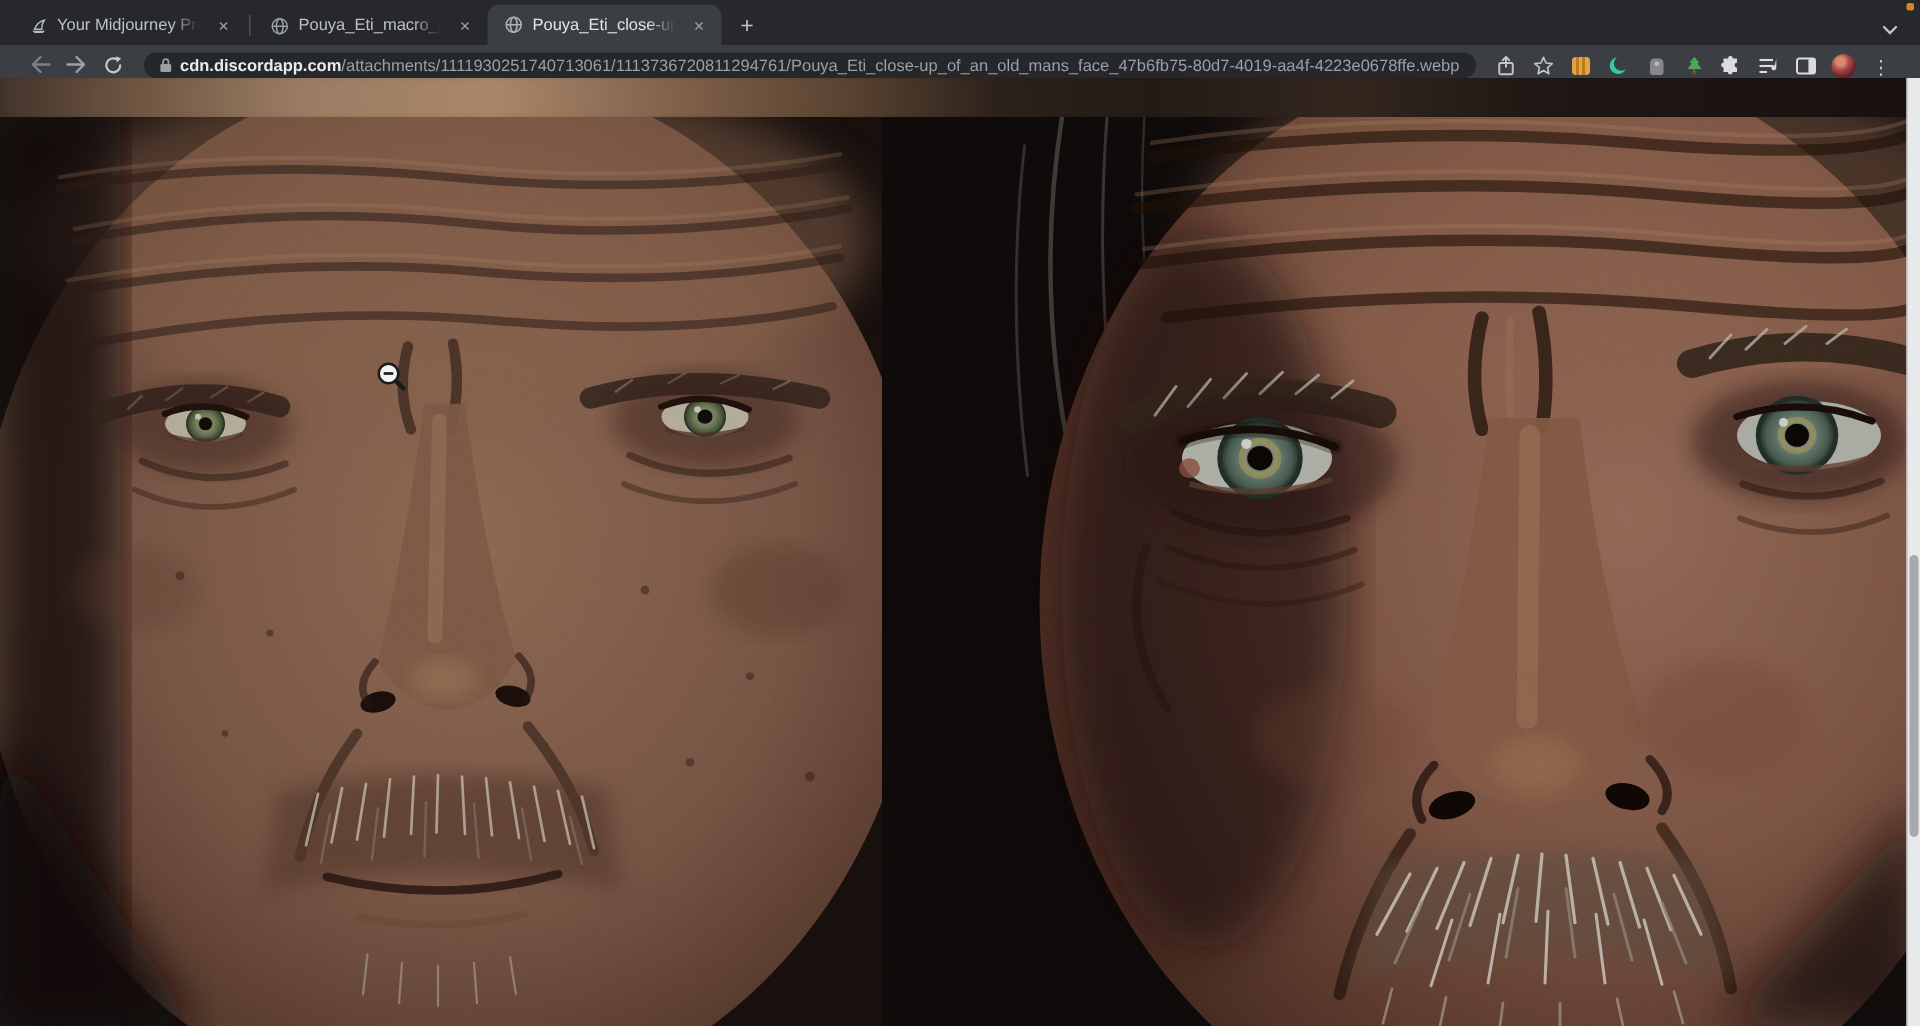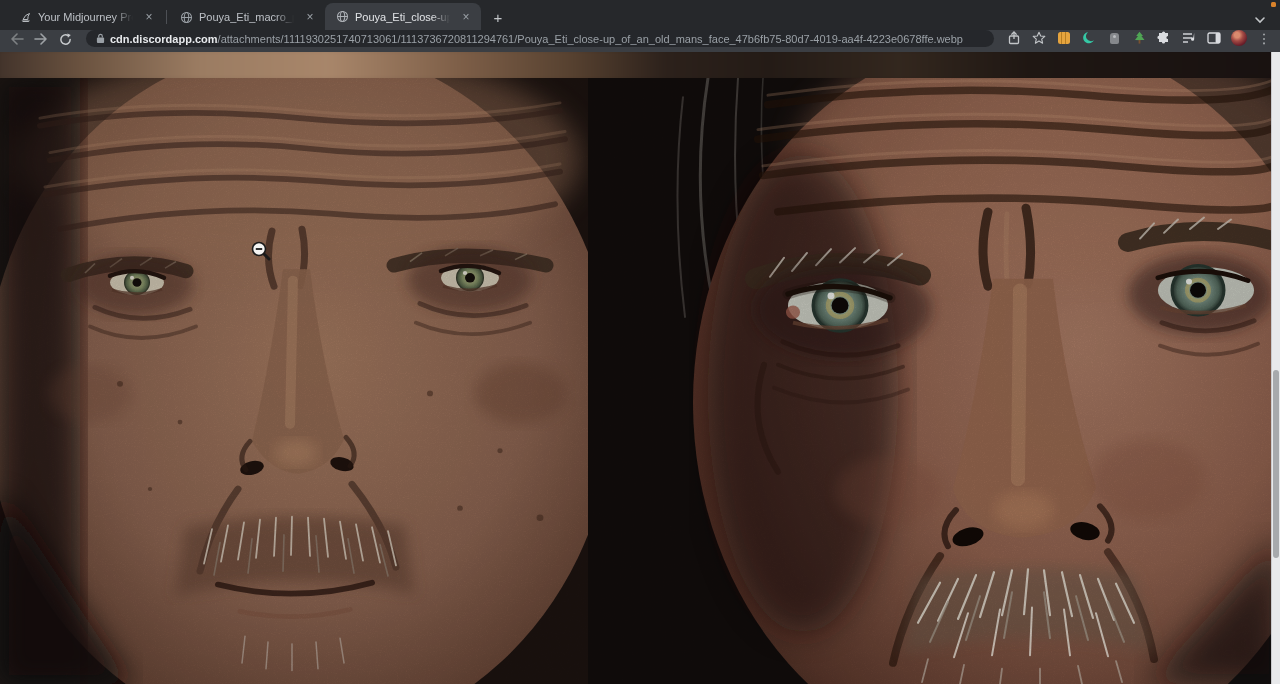--- a/index.html
+++ b/index.html
@@ -19,21 +19,21 @@
     font-size:12px; color:#9aa0a6; line-height:1; }
   .tab-divider { width:1px; height:14px; background:#4d5055; margin:0 2px 6px 2px; align-self:flex-end; }
   .favicon { width:14px; height:14px; flex:0 0 auto; display:flex; align-items:center; justify-content:center; }
   .newtab { width:22px; height:22px; margin:0 0 2px 6px; border:none; background:transparent; color:#c3c6c9;
     font-size:15px; border-radius:50%; display:flex; align-items:center; justify-content:center; cursor:default; }
   .tabbar-spacer { flex:1; }
   .tab-chevron { margin:0 14px 6px 0; display:flex; }
   .rec-dot { position:absolute; top:2px; right:4px; width:5px; height:5px; border-radius:1.5px; background:#d9822b; }
 
   
-  .toolbar { height:22px; background:#3b3e43; display:flex; align-items:flex-start; padding:0 8px; gap:6px; }
+  .toolbar { height:22px; background:#3b3e43; display:flex; align-items:flex-end; padding:0 18px; gap:6px; }
   .nav-btn { width:18px; height:18px; display:flex; align-items:center; justify-content:center; border-radius:50%; }
   .urlbar { flex:1; height:17px; background:#25272b; border-radius:9px; display:flex; align-items:center;
     gap:5px; padding:0 10px; margin:0 6px; overflow:hidden; }
   .url-text { font-size:11px; white-space:nowrap; overflow:hidden; }
   .url-domain { color:#e8eaed; font-weight:bold; }
   .url-path { color:#9aa0a6; }
   .tb-icons { display:flex; align-items:center; gap:9px; }
   .tb-ic { width:16px; height:16px; display:flex; align-items:center; justify-content:center; }
   .ext-yellow { width:12px; height:12px; border-radius:2.5px; background:#e6a43e;
     background-image:linear-gradient(90deg,transparent 3px,#b67d22 3px,#b67d22 4.5px,transparent 4.5px,transparent 7px,#b67d22 7px,#b67d22 8.5px,transparent 8.5px); }

